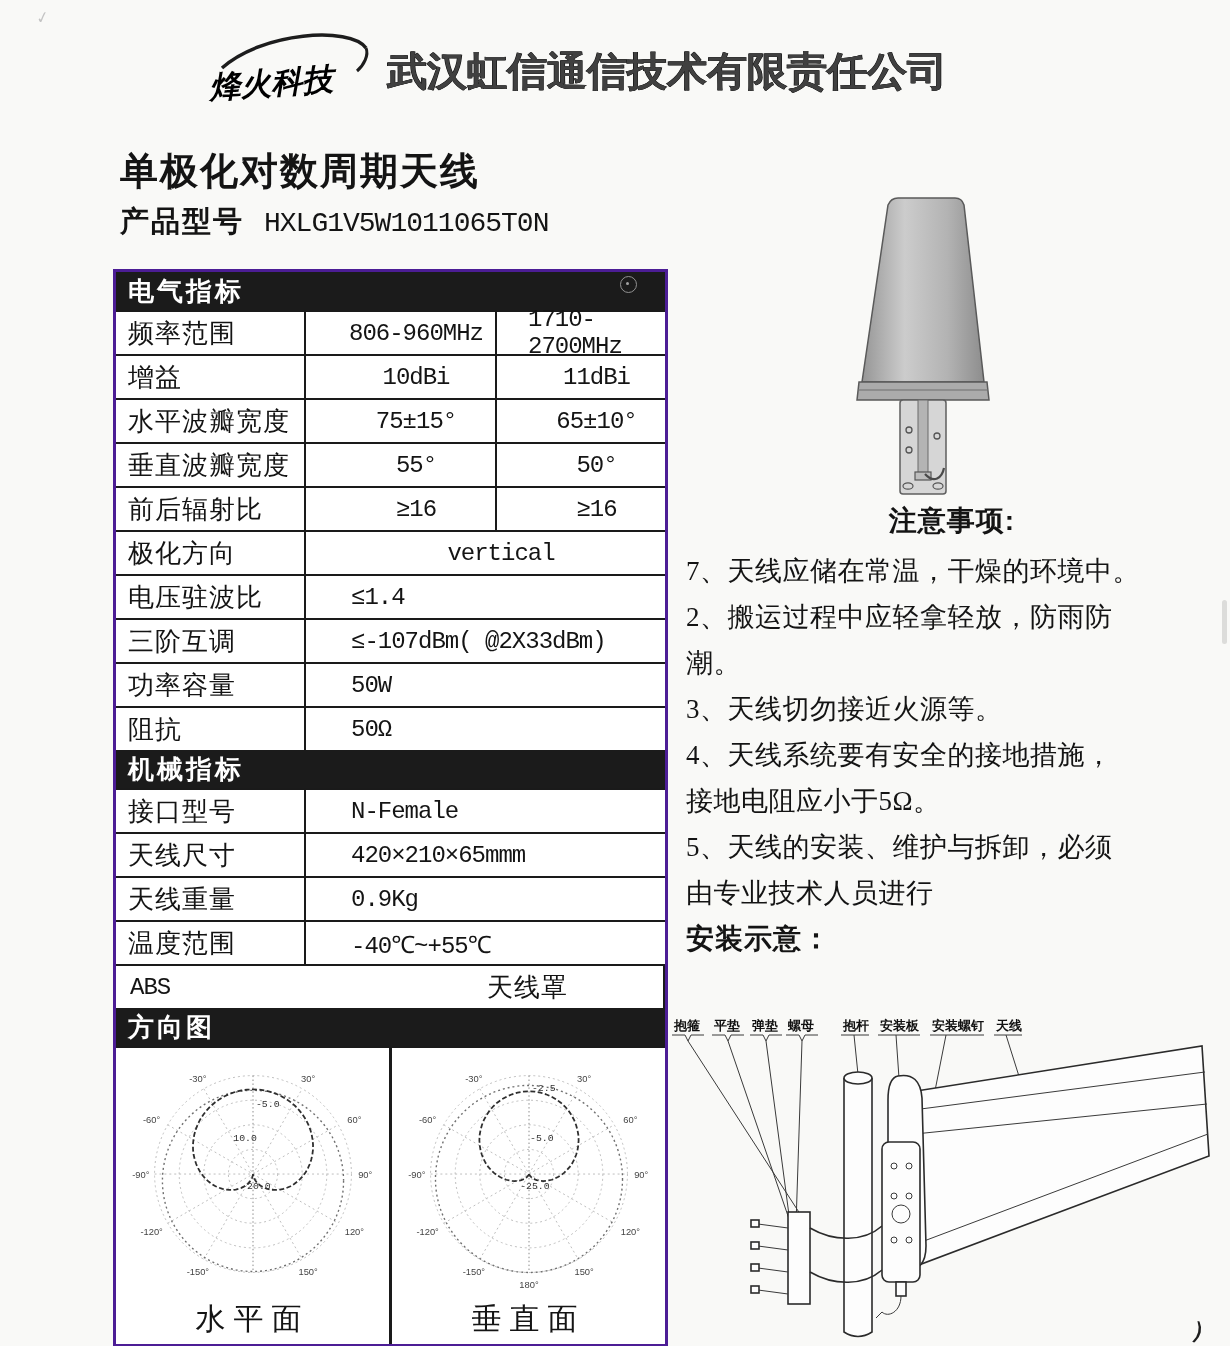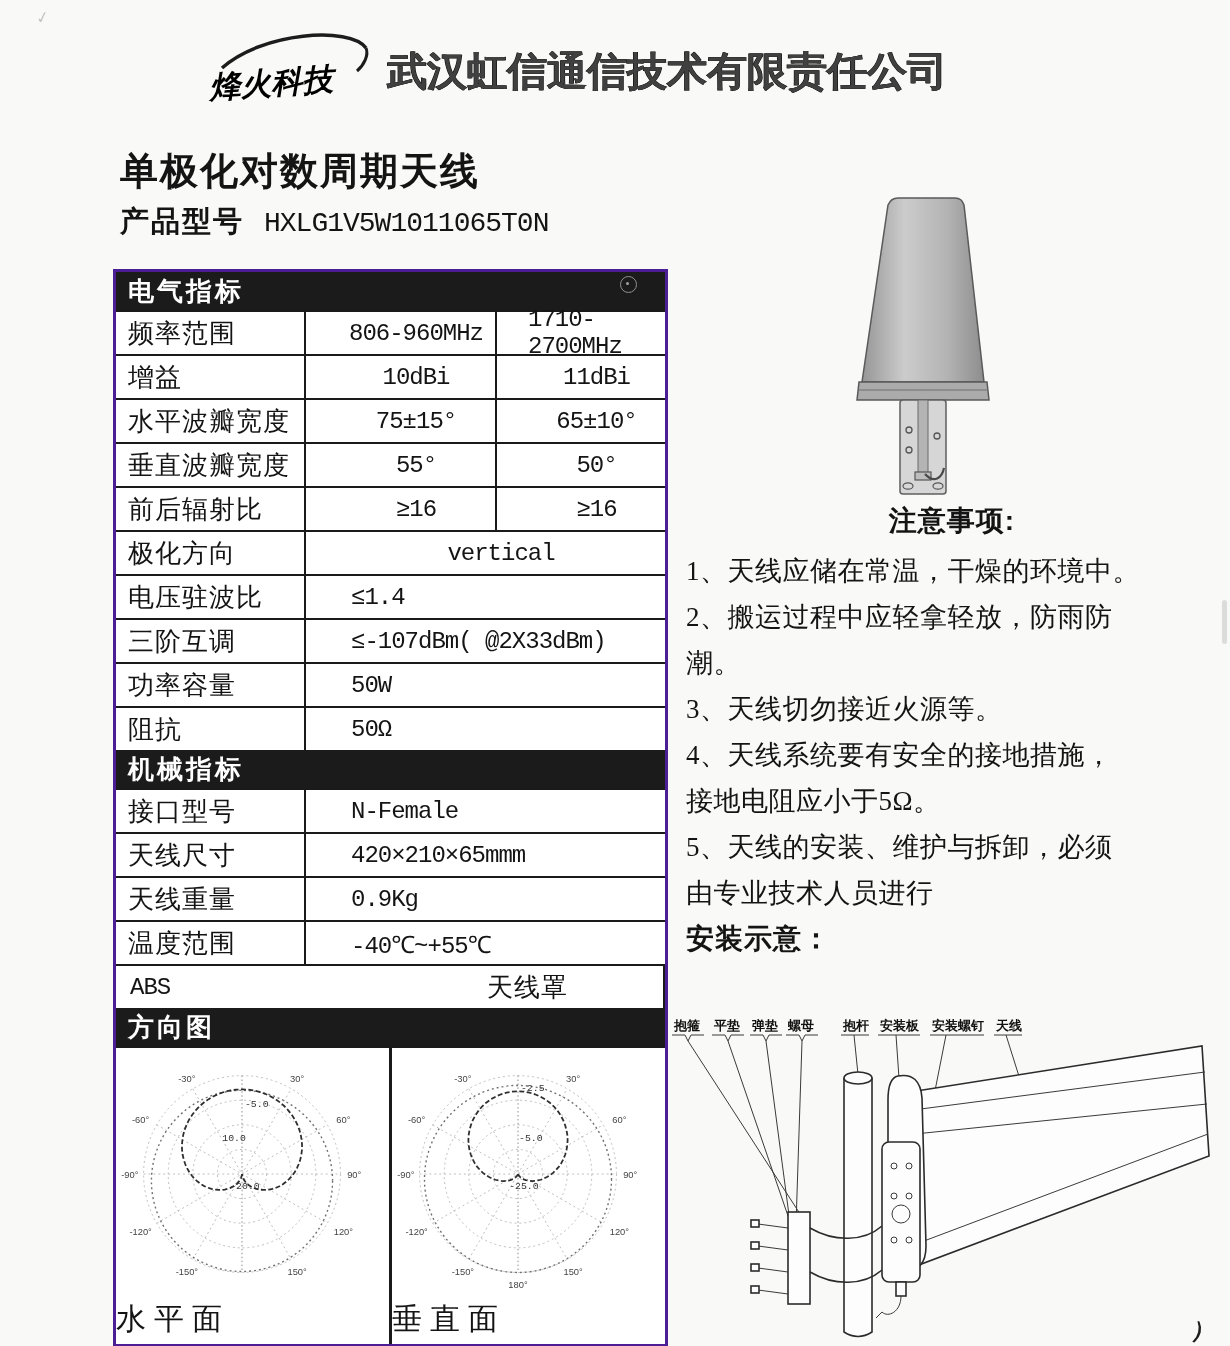--- a/index.html
+++ b/index.html
@@ -27,21 +27,21 @@
   .trow{display:flex;height:42px;border-top:2px solid #1a1a1a;background:#fff;gap:31px;}
   .c{display:flex;align-items:center;box-sizing:border-box;}
   .lab{width:190px;border-right:2px solid #1a1a1a;padding-left:12px;font-size:26px;letter-spacing:1px;}
   .v1{width:160px;border-right:2px solid #1a1a1a;justify-content:center;}
   .v2{flex:1;justify-content:center;}
   .vspan{flex:1;padding-left:14px;}
   .vspan.centered{justify-content:center;padding-left:0;}
   .val{font-family:"Liberation Mono",monospace;font-size:24px;letter-spacing:-1px;}
   
   .plots-row{display:flex;height:296px;border-top:2px solid #1a1a1a;background:#fff;}
-  .plot-cell{flex:1;display:flex;flex-direction:column;box-sizing:border-box;}
+  .plot-cell{flex:1;display:flex;flex-direction:column;align-items:center;box-sizing:border-box;}
   .plot-cell.first{border-right:3px solid #1a1a1a;}
   svg.polar{width:252px;height:252px;margin-top:2px;}
   .plot-caption{font-size:30px;letter-spacing:8px;margin-top:-3px;}
   .pgrid circle,.pgrid line{stroke:#bdbdbd;stroke-width:1;fill:none;stroke-dasharray:2 3;}
   .vaxis{stroke:#8a8a8a;stroke-width:1;stroke-dasharray:1.5 2.5;}
   .lobe{stroke:#2e2e2e;stroke-width:1.8;stroke-dasharray:5 2.5;fill:none;}
   .envelope{stroke:#6f6f6f;stroke-width:1.4;stroke-dasharray:2 3;fill:none;}
   .alabels text{font-family:"Liberation Sans",sans-serif;font-size:9.5px;fill:#444;text-anchor:middle;}
   .rlabels text{font-family:"Liberation Mono",monospace;font-size:10px;fill:#333;text-anchor:middle;}
   
@@ -265,21 +265,21 @@
     <circle cx="81" cy="264" r="3" fill="none" stroke="#555" stroke-width="1.3"></circle>
     <circle cx="109" cy="250" r="3" fill="none" stroke="#555" stroke-width="1.3"></circle>
     <rect x="87" y="286" width="16" height="8" fill="#bdbdbd" stroke="#555" stroke-width="1.2"></rect>
     <path d="M97,288 C106,298 114,292 116,282" stroke="#4a4a4a" stroke-width="2.2" fill="none"></path>
     <ellipse cx="80" cy="300" rx="5" ry="3.2" fill="none" stroke="#555" stroke-width="1.2"></ellipse>
     <ellipse cx="110" cy="300" rx="5" ry="3.2" fill="none" stroke="#555" stroke-width="1.2"></ellipse>
   </svg>
 
   <div class="notes">
     <div class="notes-title">注意事项:</div>
-    <div class="note-line">1、天线应储在常温，干燥的环境中。</div>
+    <div class="note-line">7、天线应储在常温，干燥的环境中。</div>
     <div class="note-line">2、搬运过程中应轻拿轻放，防雨防</div>
     <div class="note-line">潮。</div>
     <div class="note-line">3、天线切勿接近火源等。</div>
     <div class="note-line">4、天线系统要有安全的接地措施，</div>
     <div class="note-line">接地电阻应小于5Ω。</div>
     <div class="note-line">5、天线的安装、维护与拆卸，必须</div>
     <div class="note-line">由专业技术人员进行</div>
     <div class="install-title">安装示意：</div>
   </div>
 

